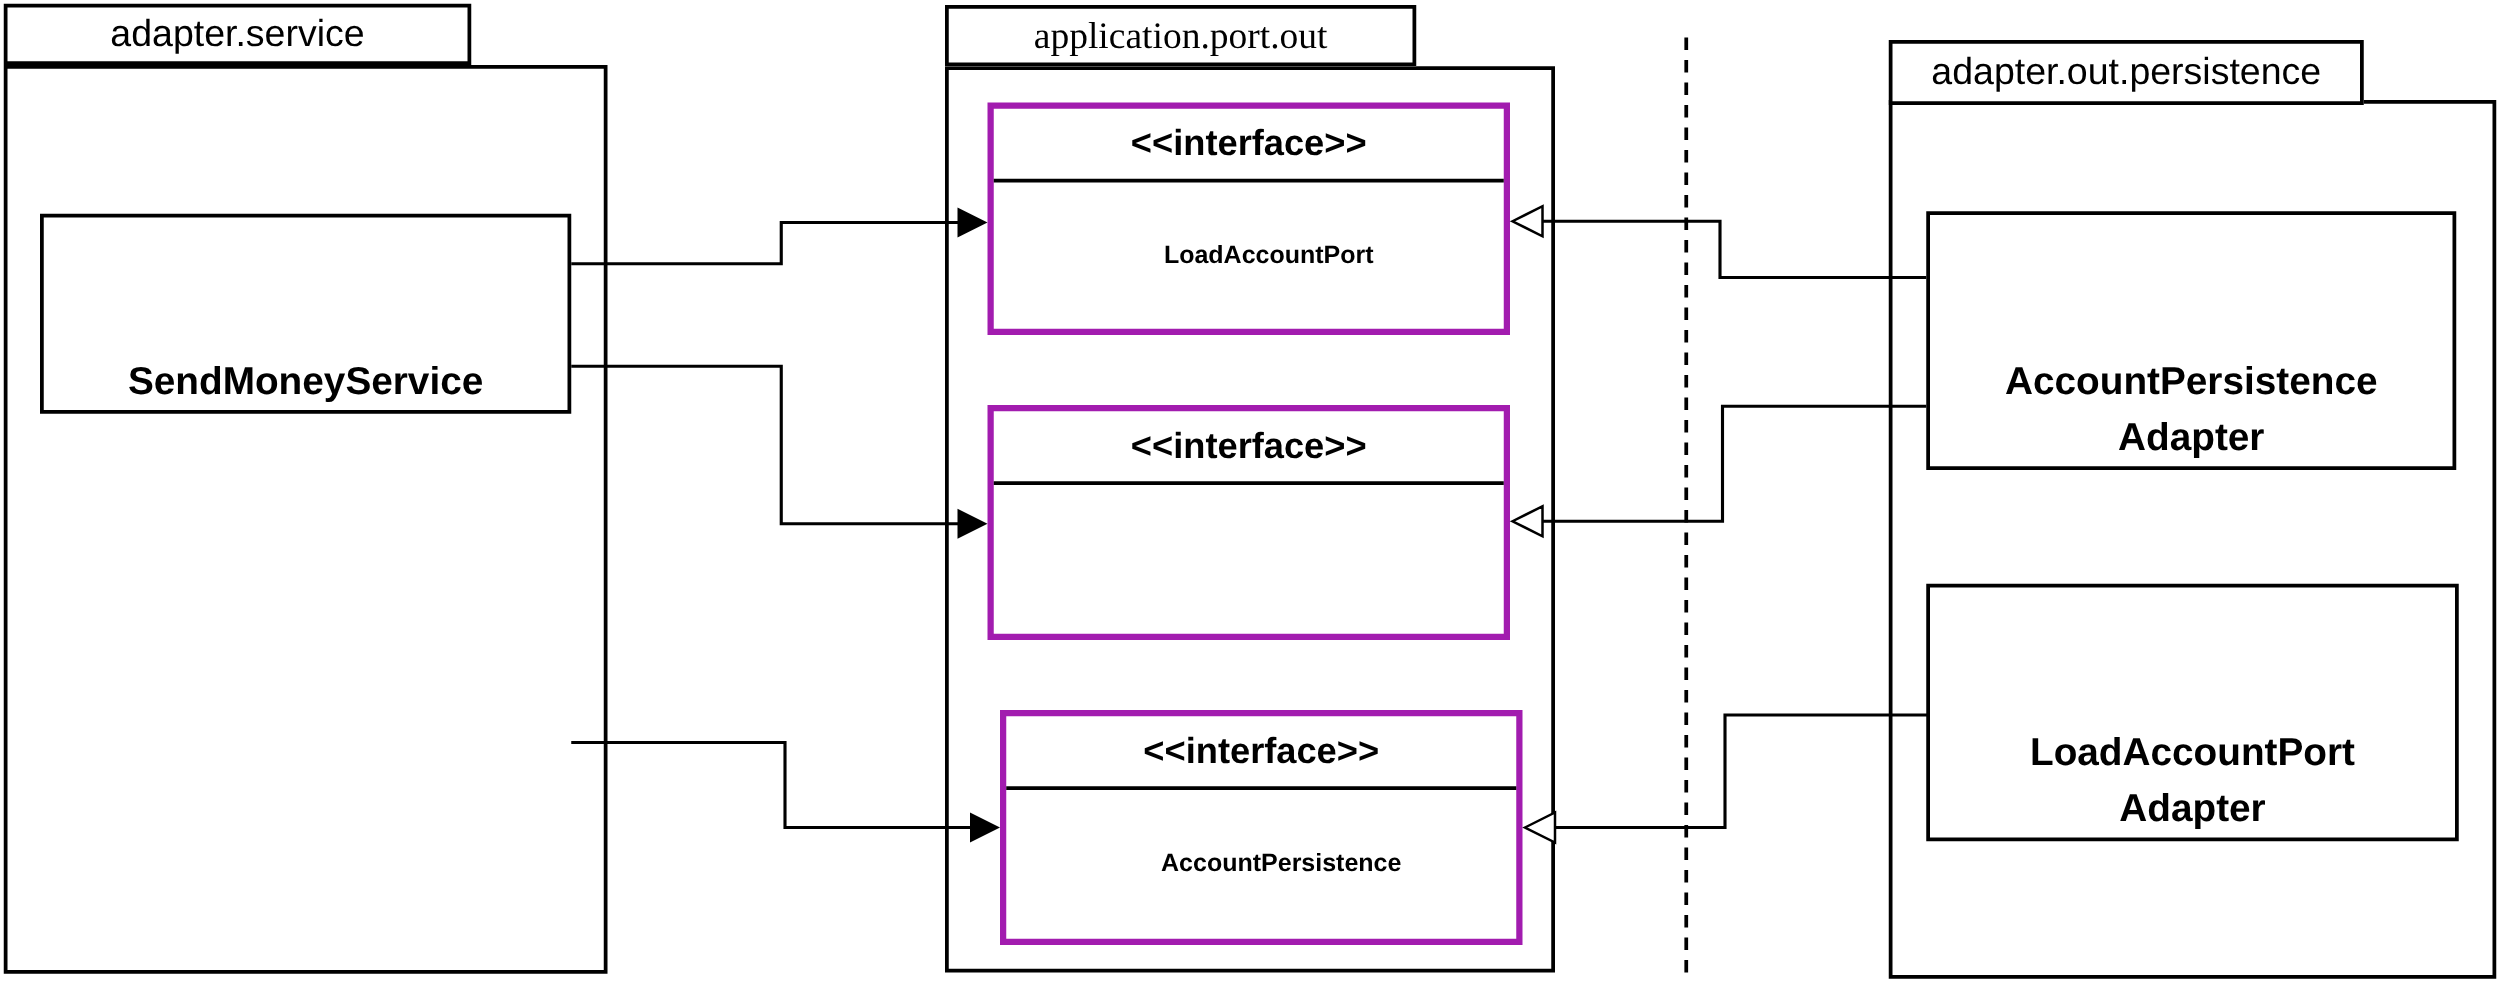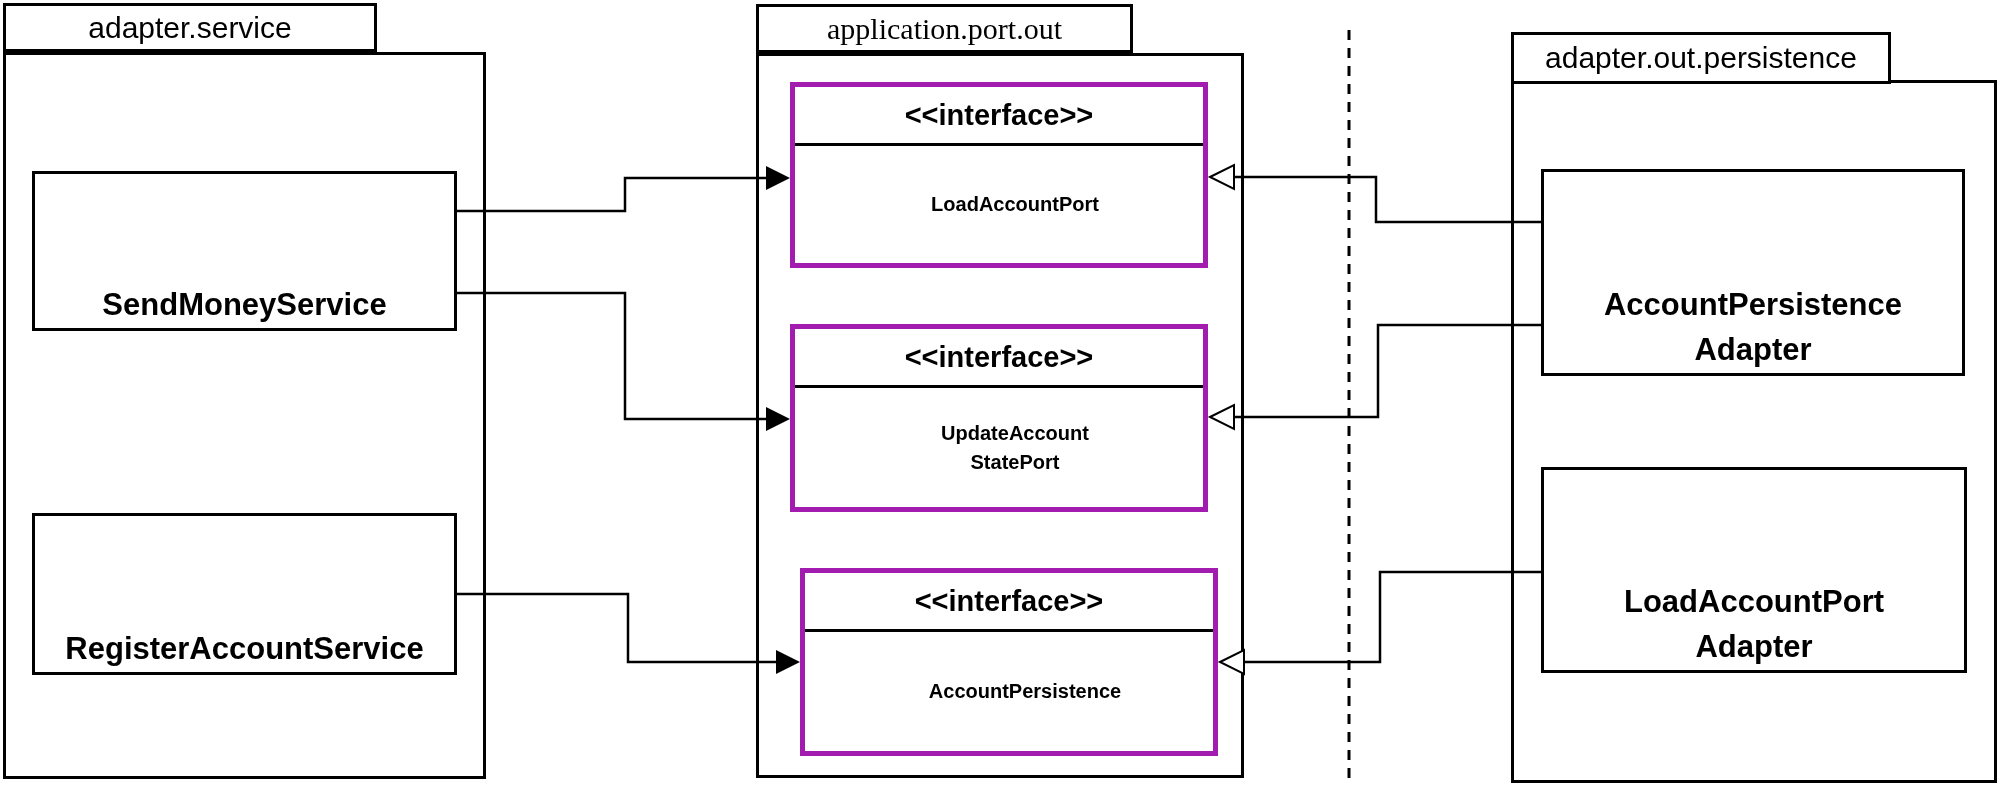--- a/index.html
+++ b/index.html
@@ -47,33 +47,28 @@
 
   <div class="pkg-tab" style="left:1511px;top:32px;width:380px;height:52px;">
     <span>adapter.out.persistence</span>
   </div>
   <div class="pkg-body" style="left:1511px;top:80px;width:486px;height:703px;"></div>
 
   <div class="class-box" style="left:32px;top:171px;width:425px;height:160px;">
     <span>SendMoneyService</span>
   </div>
 
-  <div class="class-box" style="left:32px;top:513px;width:425px;height:162px;">
-    <span>RegisterAccountService</span>
-  </div>
 
   <div class="iface-box" style="left:790px;top:82px;width:418px;height:186px;">
     <div class="iface-header">&lt;&lt;interface&gt;&gt;</div>
     <div class="iface-name">LoadAccountPort</div>
   </div>
 
   <div class="iface-box" style="left:790px;top:324px;width:418px;height:188px;">
     <div class="iface-header">&lt;&lt;interface&gt;&gt;</div>
-    <div class="iface-name">UpdateAccount
-StatePort</div>
   </div>
 
   <div class="iface-box" style="left:800px;top:568px;width:418px;height:188px;">
     <div class="iface-header">&lt;&lt;interface&gt;&gt;</div>
     <div class="iface-name">AccountPersistence</div>
   </div>
 
   <div class="class-box" style="left:1541px;top:169px;width:424px;height:207px;">
     <span>AccountPersistence
 Adapter</span>

